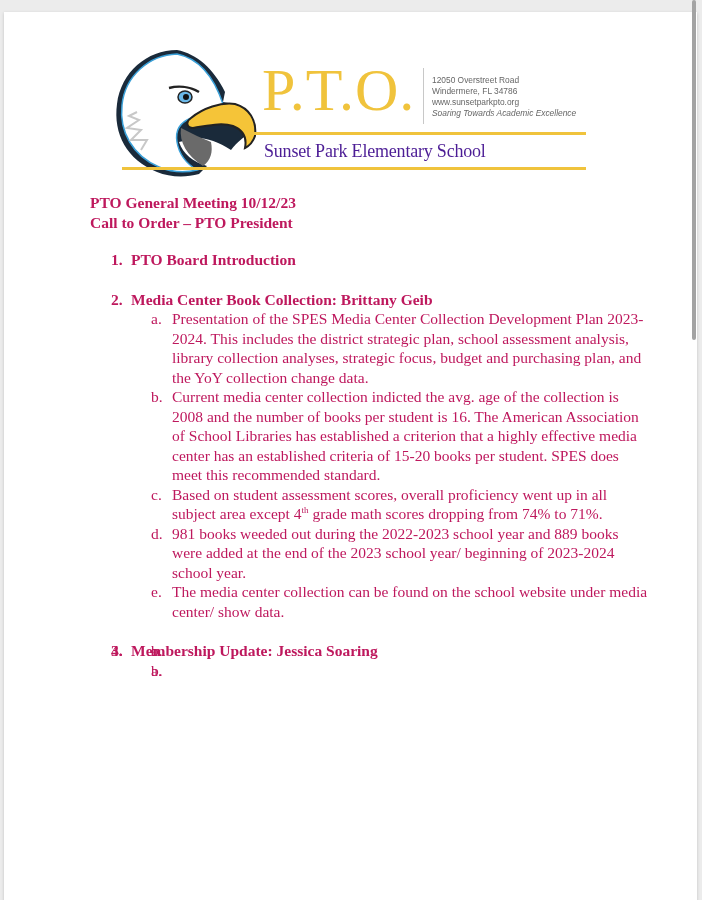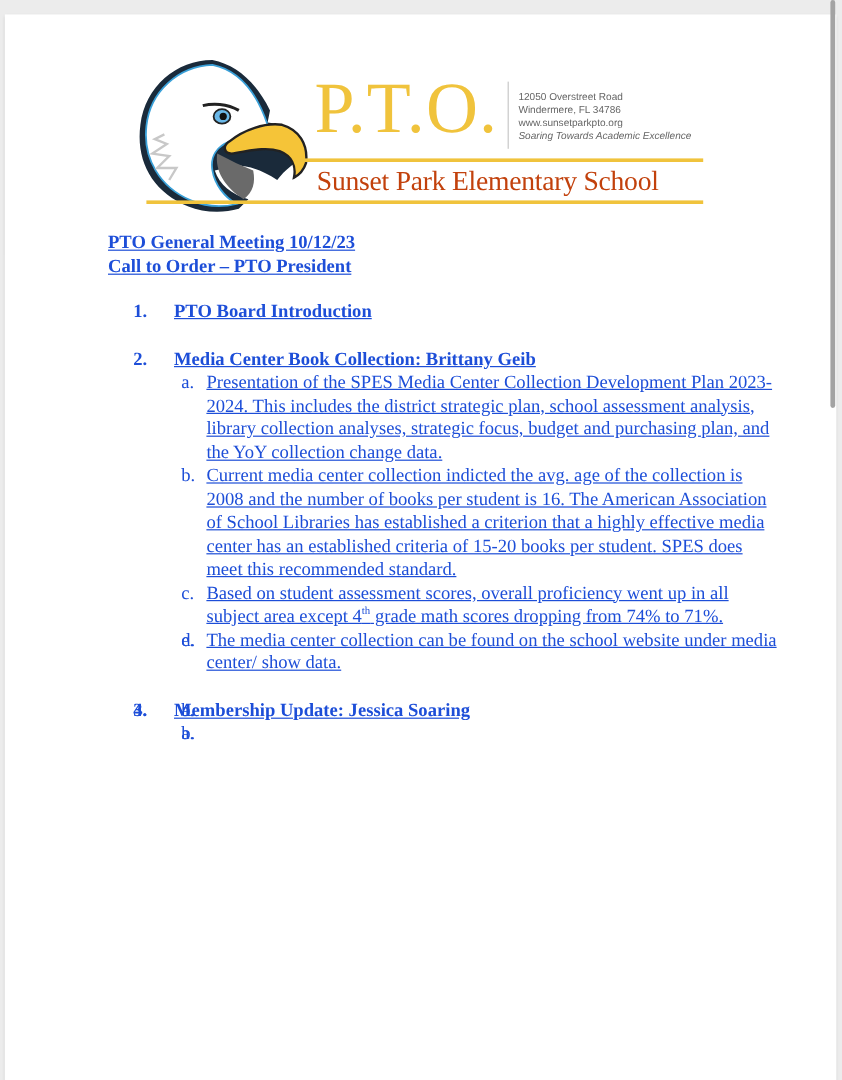--- a/index.html
+++ b/index.html
@@ -28,29 +28,29 @@
   .address {
     position:absolute; left:428px; top:63px;
     font-family:"Liberation Sans", sans-serif; font-size:8.4px; line-height:11px; color:#666;
   }
   .address .tag { font-style:italic; }
   .rule { position:absolute; height:3px; background:#f0c33c; }
   .rule.top { left:246px; top:120px; width:336px; }
   .rule.bot { left:118px; top:155px; width:464px; }
   .school-name {
     position:absolute; left:260px; top:125px;
-    font-family:"Liberation Serif", serif; font-size:23px; line-height:28px; color:#c2410c;
+    font-family:"Liberation Serif", serif; font-size:18px; line-height:28px; color:#4c1d95;
     letter-spacing:-0.2px;
   }
   
-  .doc { position:absolute; left:86px; top:181px; width:560px; color:#1d4ed8; font-size:15.5px; line-height:19.5px;text-decoration:underline; }
+  .doc { position:absolute; left:86px; top:181px; width:560px; color:#be185d; font-size:15.5px; line-height:19.5px; }
   .heading { font-weight:bold; }
   .section { position:relative; margin-top:17px; }
   .section .num { position:absolute; left:21px; font-weight:bold; }
-  .section .title { margin-left:55px; font-weight:bold; }
+  .section .title { margin-left:41px; font-weight:bold; }
   .items { list-style:none; margin:0; padding:0; }
   .item { position:relative; padding-left:82px; }
   .item .letter { position:absolute; left:61px; }
   sup { font-size:9px; line-height:0; vertical-align:super; }
 </style>
 </head>
 <body>
 
 <div class="page">
 
@@ -97,20 +97,21 @@
         <li class="item">
           <span class="letter">b.</span>
           <span>Current media center collection indicted the avg. age of the collection is 2008 and the number of books per student is 16. The American Association of School Libraries has established a criterion that a highly effective media center has an established criteria of 15-20 books per student. SPES does meet this recommended standard.</span>
         </li>
         <li class="item">
           <span class="letter">c.</span>
           <span><span>Based on student assessment scores, overall proficiency went up in all subject area except 4</span><sup>th</sup><span> grade math scores dropping from 74% to 71%.</span></span>
         </li>
         <li class="item">
           <span class="letter">d.</span>
+          <span>981 books weeded out during the 2022-2023 school year and 889 books were added at the end of the 2023 school year/ beginning of 2023-2024 school year.</span>
         </li>
         <li class="item">
           <span class="letter">e.</span>
           <span>The media center collection can be found on the school website under media center/ show data.</span>
         </li>
       </ul>
     </div>
 
     <div class="section" style="margin-top:20px;">
       <span class="num">3.</span>

